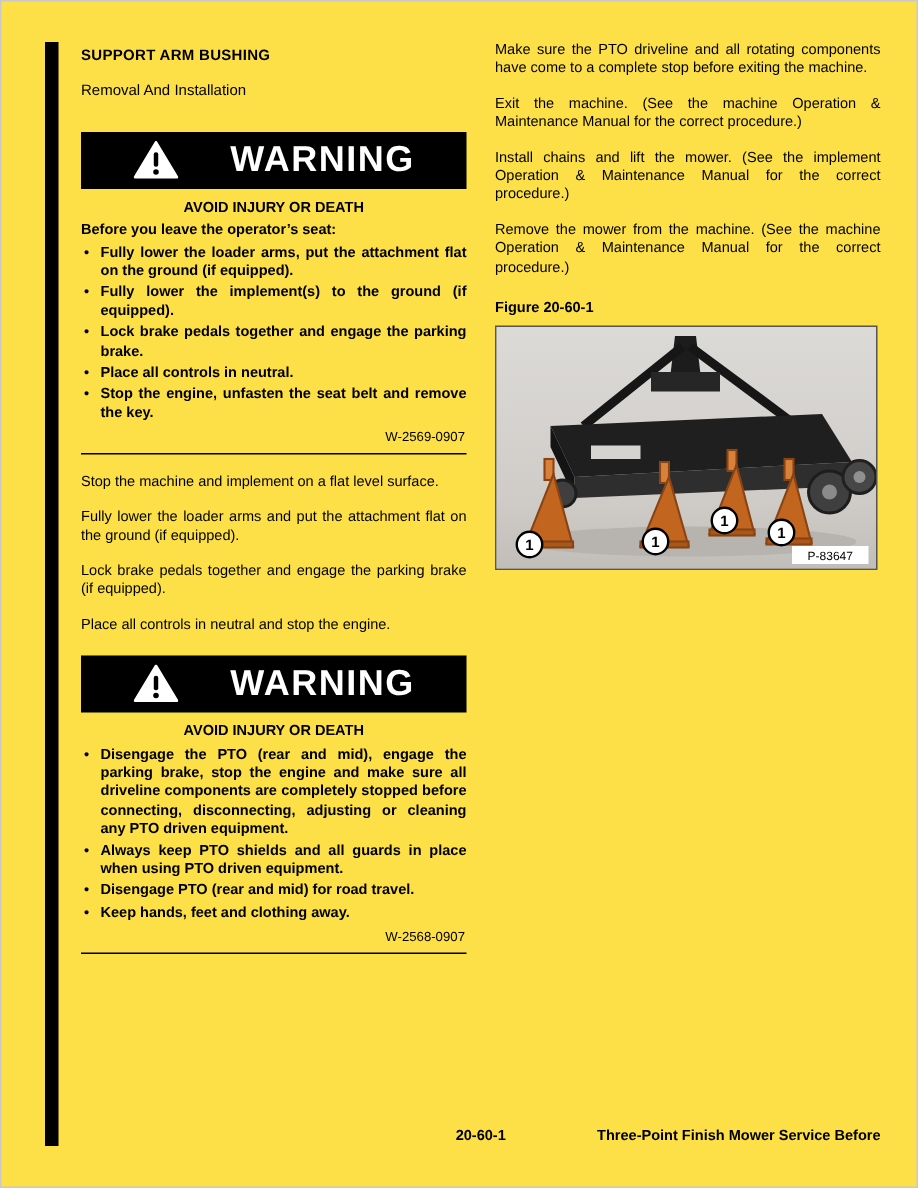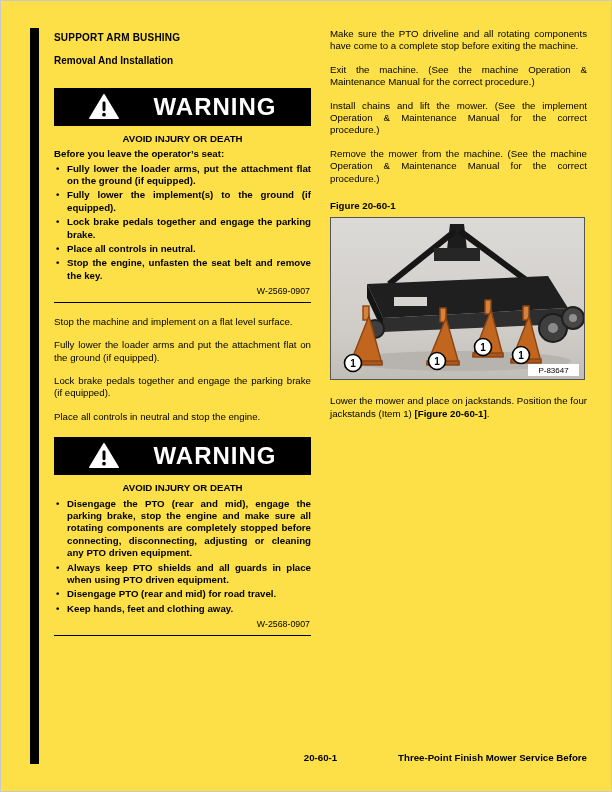--- a/index.html
+++ b/index.html
@@ -12,21 +12,21 @@
     overflow:hidden;
   }
   .page { position:absolute; inset:0; background:#fde047; outline:1px solid #c9c9c9; outline-offset:-1px; }
   .edgebar { position:absolute; left:30px; top:28px; width:9px; height:736px; background:#000; }
 
   .col { position:absolute; width:257px; font-size:9.7px; line-height:12.4px; }
   .col-left  { left:54px;  top:32px; }
   .col-right { left:330px; top:28px; }
 
   .sect-title { font-size:10px; font-weight:bold; letter-spacing:.2px; margin-bottom:11px; }
-  .sub-title  { font-size:10px; font-weight:bold; margin-bottom:20px; }
+  .sub-title  { font-size:10px; font-weight:normal; margin-bottom:20px; }
 
   p.body { text-align:justify; margin-bottom:11px; }
 
   .warn-banner {
     background:#000; height:38px;
     display:flex; align-items:center; justify-content:center; gap:10px;
     margin-bottom:7px;
   }
   .warn-word { color:#fff; font-weight:bold; font-size:24px; letter-spacing:1px;margin-left:25px; }
   .warn-head  { text-align:center; font-weight:bold; margin-bottom:3px; }
@@ -109,21 +109,21 @@
           <path d="M16 1 L31 26 L1 26 Z" fill="#fff" stroke="#fff" stroke-width="2" stroke-linejoin="round"></path>
           <rect x="14.4" y="8" width="3.2" height="10.5" rx="1.5" fill="#000"></rect>
           <circle cx="16" cy="22.3" r="2" fill="#000"></circle>
         </svg>
         <span class="warn-word">WARNING</span>
       </div>
       <div class="warn-head">AVOID INJURY OR DEATH</div>
       <ul class="warn">
         <li>
             <span class="mk">•</span>
-            <span class="tx">Disengage the PTO (rear and mid), engage the parking brake, stop the engine and make sure all rotating components are completely stopped before connecting, disconnecting, adjusting or cleaning any PTO driven equipment.</span>
+            <span class="tx">Disengage the PTO (rear and mid), engage the parking brake, stop the engine and make sure all driveline components are completely stopped before connecting, disconnecting, adjusting or cleaning any PTO driven equipment.</span>
           </li>
         <li>
             <span class="mk">•</span>
             <span class="tx">Always keep PTO shields and all guards in place when using PTO driven equipment.</span>
           </li>
         <li>
             <span class="mk">•</span>
             <span class="tx">Disengage PTO (rear and mid) for road travel.</span>
           </li>
         <li>
@@ -220,20 +220,19 @@
             </g>
         </g>
 
         <g>
           <rect x="197" y="146" width="51" height="12" fill="#fff"></rect>
           <text x="222.5" y="155" font-size="8" text-anchor="middle">P-83647</text>
         </g>
       </svg>
     </div>
 
-    <p class="fig-caption"><span>Lower the mower and place on jackstands. Position the four jackstands (Item 1) </span><b>[Figure 20-60-1]</b><span>.</span></p>
   </div>
 
   <div class="footer">
     <span class="pgnum">20-60-1</span>
     <span class="mantitle">Three-Point Finish Mower Service Before</span>
   </div>
 </div>
 
 </body></html>

